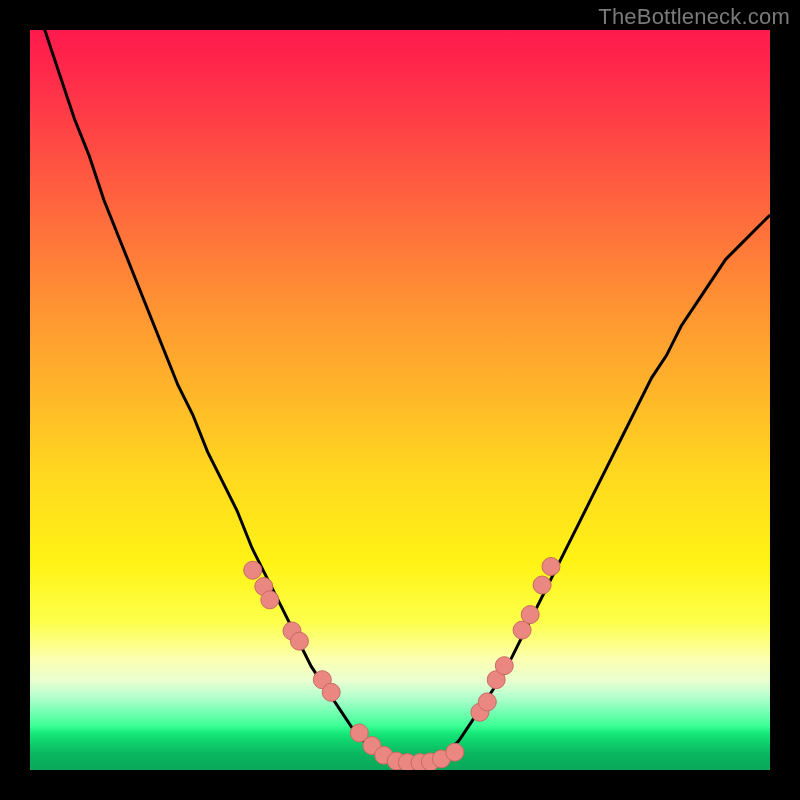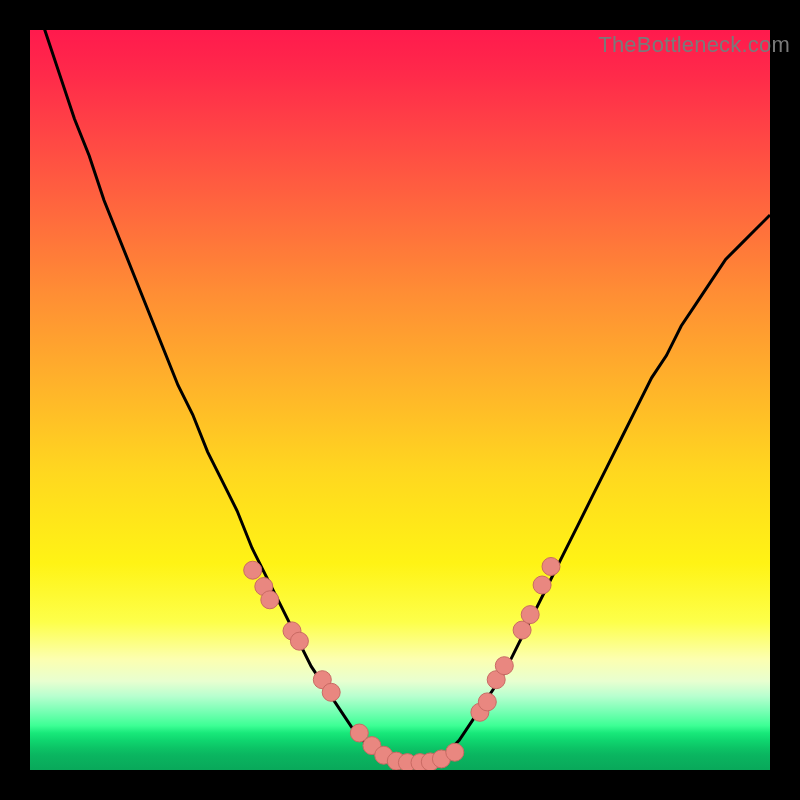--- a/index.html
+++ b/index.html
@@ -51,21 +51,20 @@
       #09a85a 100%
     );
   }
   .watermark {
     position: absolute;
     top: 4px;
     right: 10px;
     color: #7a7a7a;
     font-size: 22px;
     letter-spacing: 0.2px;
-    margin-top: 28px;
   }
   svg.curve {
     position: absolute;
     top: 0; left: 0;
   }
 </style>
 </head>
 <body>
 
 <div class="frame">

